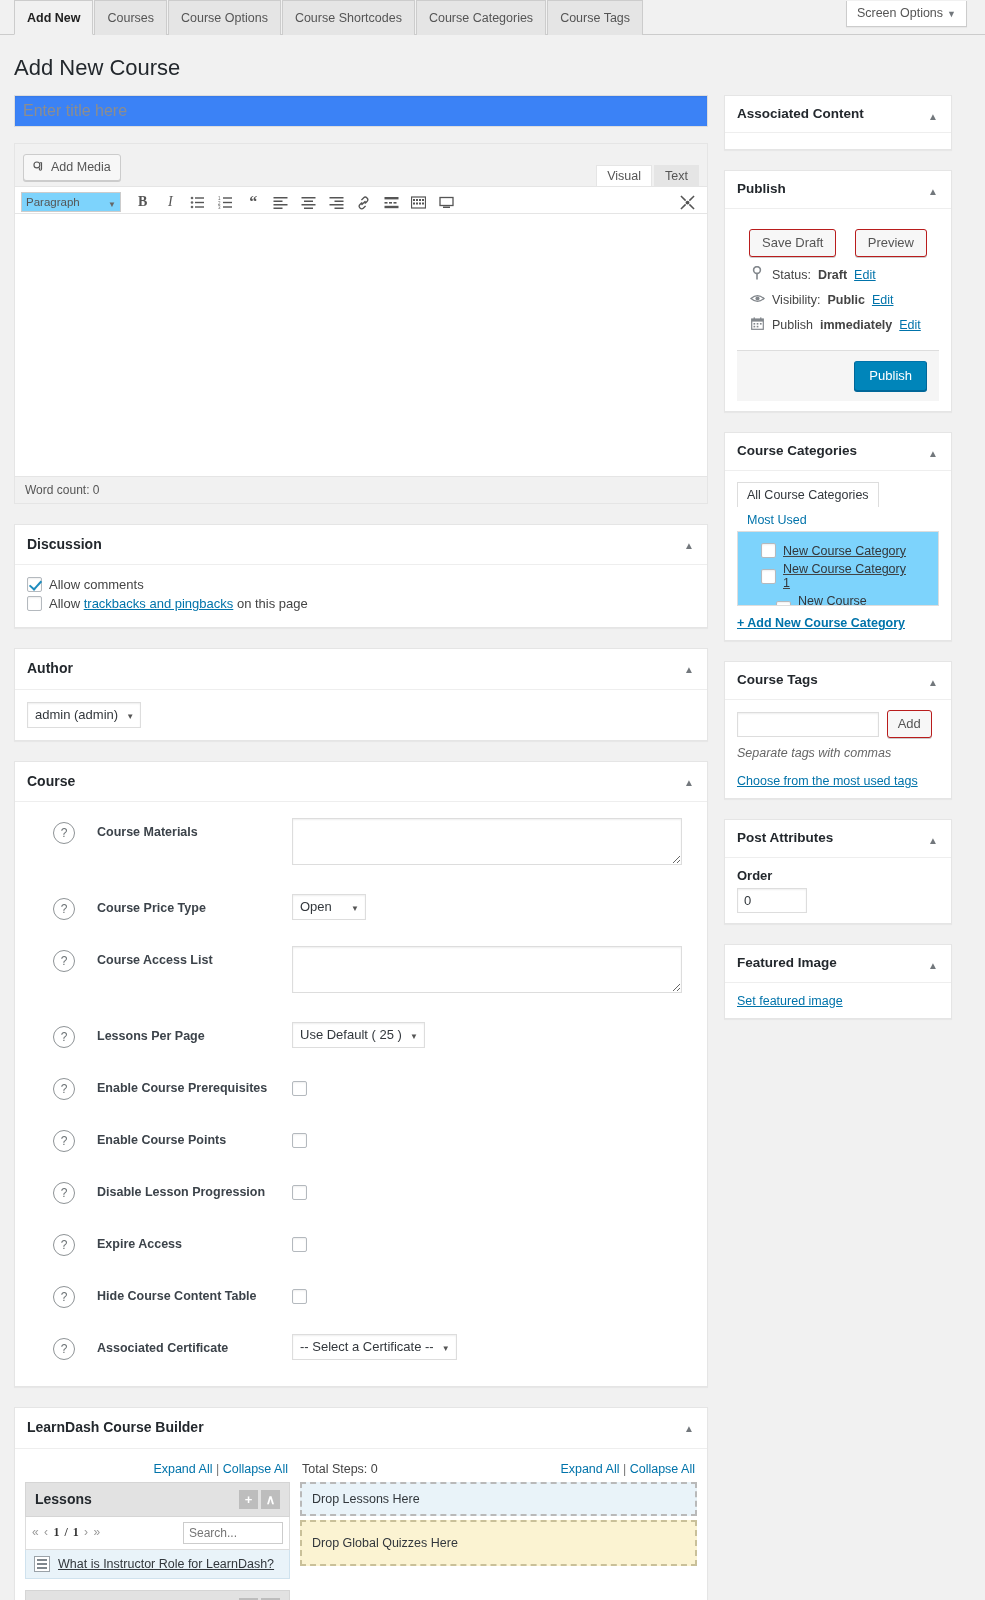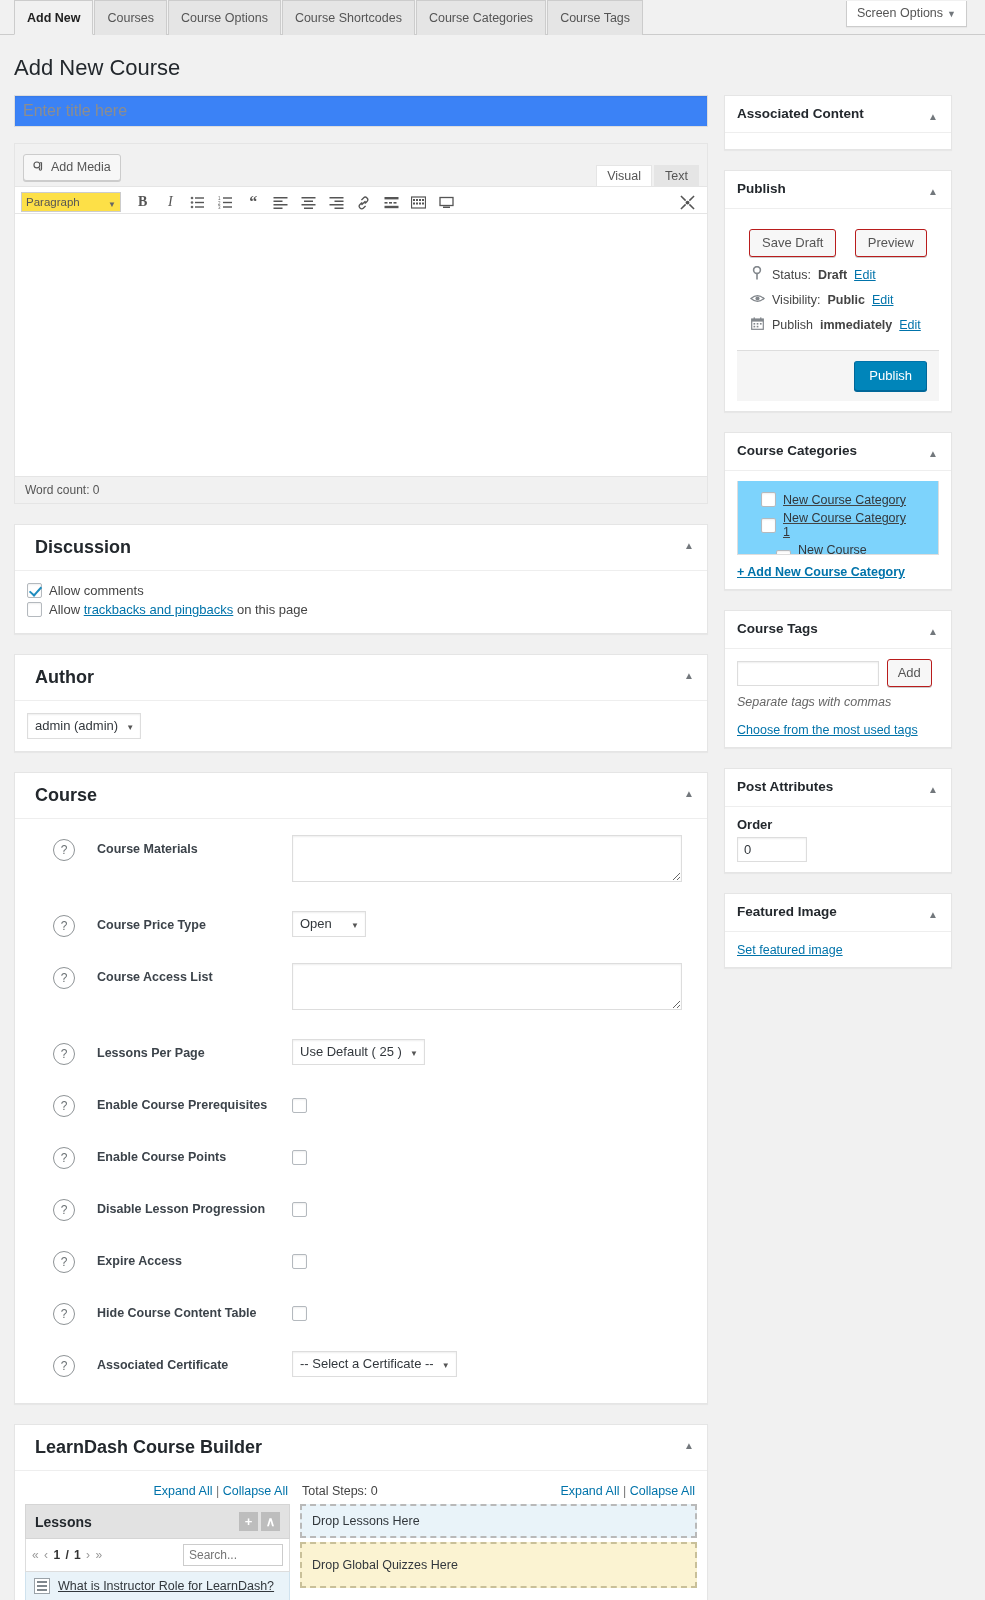--- a/index.html
+++ b/index.html
@@ -87,24 +87,24 @@
 
   
   .postbox {
     background: #fff;
     border: 1px solid #e5e5e5;
     box-shadow: 0 1px 1px rgba(0,0,0,.04);
     margin-bottom: 20px;
     position: relative;
   }
   .postbox > .hndle {
-    font-size: 18px;
+    font-size: 14px;
     font-weight: bold;
     color: #23282d;
-    padding: 10px 20px;
+    padding: 10px 12px;
     margin: 0;
     border-bottom: 1px solid #eee;
     line-height: 1.4;
     cursor: pointer;
   }
   .handlediv {
     position: absolute; right: 4px; top: 6px;
     width: 28px; height: 28px;
     border: none; background: transparent;
     color: #72777c; font-size: 10px;
@@ -158,21 +158,21 @@
     background: #fff;
     padding: 4px 6px;
     height: 28px;
     position: relative;
     white-space: nowrap;
   }
   .mce-style-select {
     display:inline-block; vertical-align:middle;
     width: 100px; height: 20px;
     border: 1px solid #ccc;
-    background:#fde047;
+    background:#7dd3fc;
     font-size:11.5px; color:#555;
     padding: 1px 4px;
     line-height:17px;
     position:relative;
     cursor:pointer;
     margin-right:6px;
   }
   .mce-style-select .caret { position:absolute; right:4px; top:3px; font-size:8px; color:#666; }
   .tbtn {
     display:inline-block; vertical-align:middle;
@@ -271,21 +271,21 @@
     width:19px; height:19px; background:#bdbdbd; color:#fff;
     font-size:13px; font-weight:bold; margin-left:3px; cursor:pointer;
     line-height:19px;
   }
   .ld-pager {
     border:1px solid #ddd; border-top:none; background:#fff;
     display:flex; align-items:center; justify-content:space-between;
     padding:5px 6px;
   }
   .ld-pager .pg { font-size:12px; color:#999; letter-spacing:1px; }
-  .ld-pager .pg b { color:#333; }
+  .ld-pager .pg b { color:#333;font-family:Liberation Serif, serif; }
   .ld-pager input {
     width:100px; border:1px solid #ccc; padding:3px 5px;
     font-size:12px; color:#555; outline:none;
     font-family:"Liberation Sans",sans-serif;
   }
   .ld-listitem {
     background:#e9f3f9; border:1px solid #cfe2ee;
     border-top:none;
     padding:6px 8px; font-size:12.5px; color:#32373c;
     display:flex; align-items:center; gap:8px; cursor:move;text-decoration:underline;
@@ -747,20 +747,23 @@
         <div id="major-publishing">
           <span class="wpbtn primary">Publish</span>
         </div>
       </div>
     </div>
 
     <div class="postbox">
       <h2 class="hndle">Course Categories</h2>
       <button class="handlediv">▲</button>
       <div class="inside">
+        <div class="cat-tabs">
+          <span class="cat-tab active">All Course Categories</span><span class="cat-tab">Most Used</span>
+        </div>
         <div class="cat-list">
           <div class="cat-item">
             <input type="checkbox" class="wpcb" style="">
             <span>New Course Category</span>
           </div>
           <div class="cat-item">
             <input type="checkbox" class="wpcb" style="">
             <span>New Course Category 1</span>
           </div>
           <div class="cat-item child">

